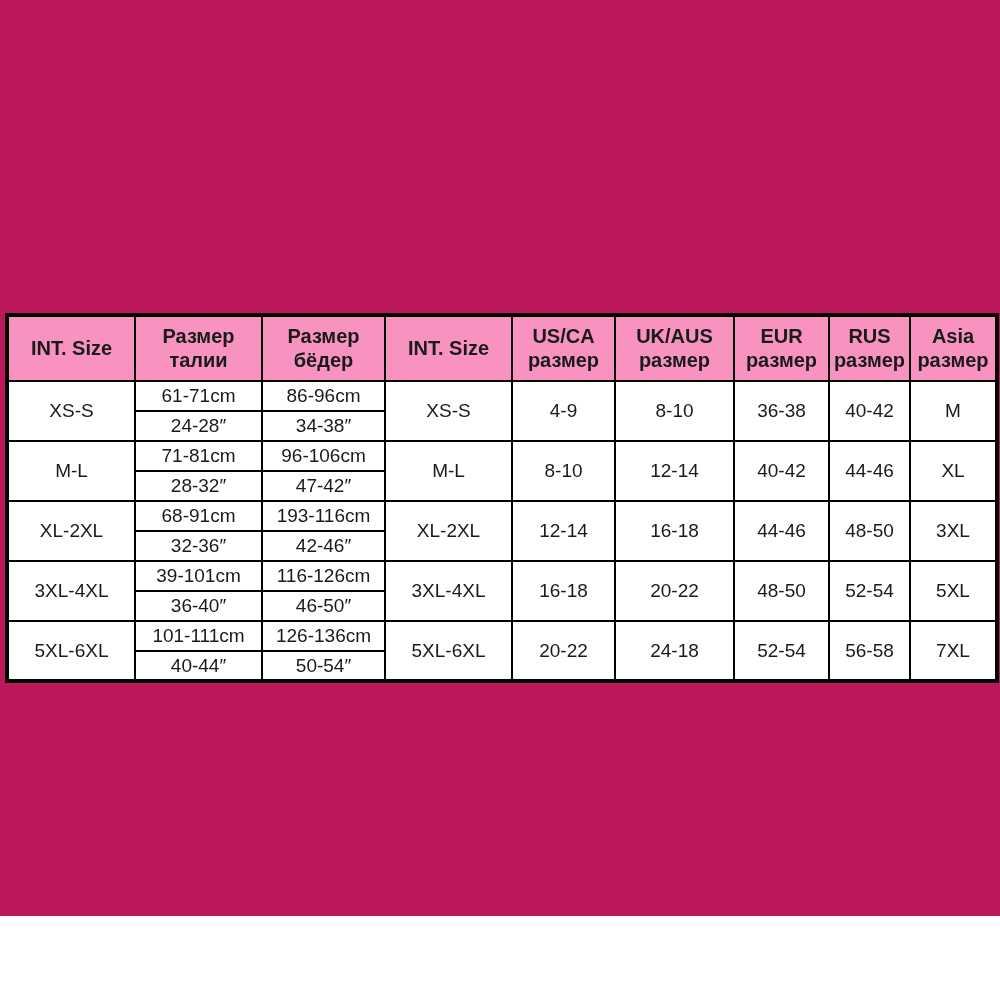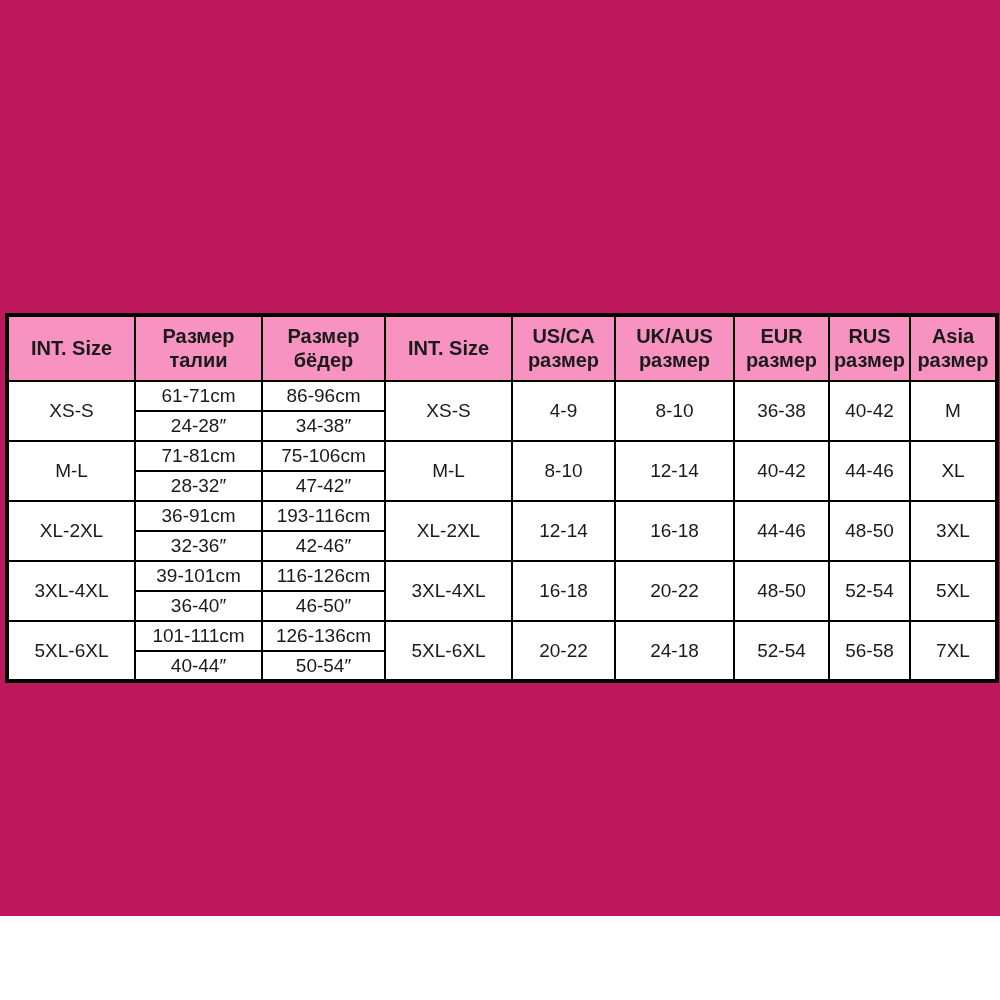--- a/index.html
+++ b/index.html
@@ -146,36 +146,36 @@
         <td rowspan="2">M</td>
       </tr>
       <tr>
         <td>24-28″</td>
         <td>34-38″</td>
       </tr>
 
       <tr>
         <td rowspan="2">M-L</td>
         <td>71-81cm</td>
-        <td>75-106cm</td>
+        <td>96-106cm</td>
         <td rowspan="2">M-L</td>
         <td rowspan="2">8-10</td>
         <td rowspan="2">12-14</td>
         <td rowspan="2">40-42</td>
         <td rowspan="2">44-46</td>
         <td rowspan="2">XL</td>
       </tr>
       <tr>
         <td>28-32″</td>
         <td>47-42″</td>
       </tr>
 
       <tr>
         <td rowspan="2">XL-2XL</td>
-        <td>36-91cm</td>
+        <td>68-91cm</td>
         <td>193-116cm</td>
         <td rowspan="2">XL-2XL</td>
         <td rowspan="2">12-14</td>
         <td rowspan="2">16-18</td>
         <td rowspan="2">44-46</td>
         <td rowspan="2">48-50</td>
         <td rowspan="2">3XL</td>
       </tr>
       <tr>
         <td>32-36″</td>

